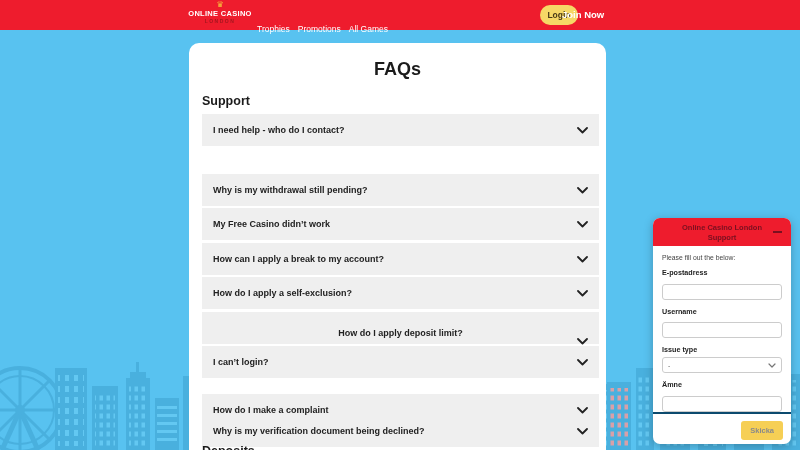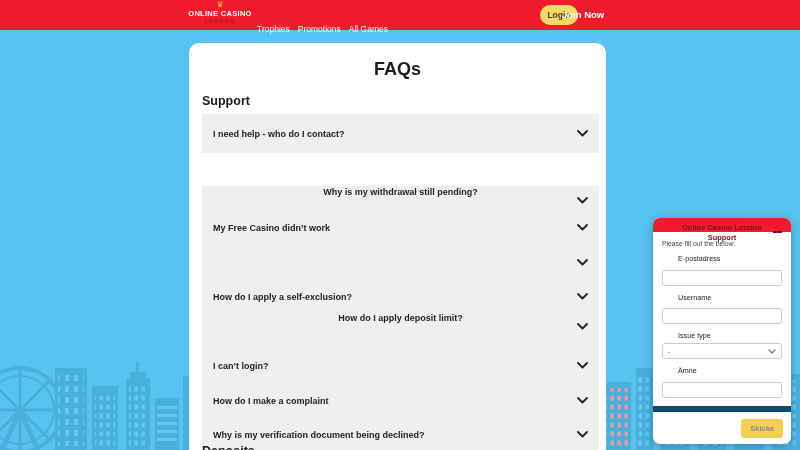--- a/index.html
+++ b/index.html
@@ -38,58 +38,58 @@
   .card {
     position:absolute; left:189px; top:43px; width:417px; height:420px;
     background:#fff; border-radius:10px; z-index:10;
   }
   .page-title { position:absolute; top:16px; left:0; width:100%; text-align:center; font-size:18px; font-weight:800; color:#1b1b1b; }
   .section-title { position:absolute; left:13px; font-size:12.5px; font-weight:800; color:#1b1b1b; white-space:nowrap; }
   .st-0 { top:51px; }
   .st-1 { top:111px; }
   .st-2 { top:401px; }
   .faq-row {
-    position:absolute; left:13px; width:397px; height:39px;
+    position:absolute; left:13px; width:397px; height:28px;
     background:var(--row_bg,#efefef); border-radius:0;
-    display:flex; align-items:center; padding:1px 11px; cursor:pointer;
+    display:flex; align-items:center; padding:16px 11px; cursor:pointer;
   }
   .faq-row .q { font-size:9px; font-weight:bold; color:#222; white-space:nowrap; }
   .faq-row .chev { margin-left:auto; flex:0 0 auto; }
   .r-s0 { top:71px; }
-  .r0 { top:143px;flex-direction:column; } .r1 { top:165px; } .r2 { top:200px; } .r3 { top:234px; }
-  .r4 { top:269px;flex-direction:column; } .r5 { top:303px; } .r6 { top:338px;gap:40px; } .r7 { top:372px; }
+  .r0 { top:131px; } .r1 { top:165px; } .r2 { top:200px; } .r3 { top:234px; }
+  .r4 { top:269px;flex-direction:column; } .r5 { top:303px; } .r6 { top:351px;gap:40px; } .r7 { top:372px; }
 
   
   .widget {
     position:absolute; left:653px; top:218px; width:138px; height:226px;
     background:#fff; border-radius:7px; z-index:20;
     box-shadow:0 2px 10px rgba(0,0,0,.25);
     display:flex; flex-direction:column; overflow:hidden;
   }
   .widget-header {
-    position:relative; height:14px; background:var(--red,#ee1c2d);
+    position:relative; height:28px; background:var(--red,#ee1c2d);
     color:#7a1020; font-size:7.5px; font-weight:800; text-align:center;
     padding-top:5px; line-height:10px; flex:0 0 auto;
   }
   .minimize { position:absolute; right:9px; top:13px; width:9px; height:2px; background:#7a1020; cursor:pointer; }
   .widget-body { flex:1 1 auto; padding:6px 9px 0 9px; }
   .widget-intro { font-size:6.8px; color:#444; margin:2px 0 4px; }
-  .w-label { font-size:7.2px; font-weight:400; color:#222; margin:7px 16px 3px; }
+  .w-label { font-size:7.2px; font-weight:700; color:#222; margin:7px 0 3px; }
   .w-input {
     width:100%; height:16px; border:1px solid #ccc; border-radius:3px;
     font-size:7px; padding:0 4px; background:#fff;
     font-family:"Liberation Sans", sans-serif;
   }
   .w-select {
     width:100%; height:16px; border:1px solid #ccc; border-radius:3px;
     display:flex; align-items:center; padding:0 5px; cursor:pointer; background:#fff;
   }
   .w-select .val { font-size:6.8px; color:#555; }
   .w-select .chev { margin-left:auto; }
-  .widget-footer { flex:0 0 auto; border-top:6px solid #0c4a6e; padding:5px 8px 6px; text-align:right; }
+  .widget-footer { flex:0 0 auto; border-top:2px solid #0c4a6e; padding:5px 8px 6px; text-align:right; }
   .submit-btn {
     display:inline-block; background:#f6cf55; border:none; border-radius:3px;
     font-size:7.5px; font-weight:bold; color:#8a8a8a; padding:5px 9px; cursor:pointer;
     font-family:"Liberation Sans", sans-serif;
   }
 </style>
 </head>
 <body>
 
 <svg class="skyline" viewBox="0 0 800 110" preserveAspectRatio="none" xmlns="http://www.w3.org/2000/svg">
@@ -204,20 +204,21 @@
         <polyline points="1,1 5.5,5.5 10,1" fill="none" stroke="#222" stroke-width="1.8" stroke-linecap="round" stroke-linejoin="round"></polyline>
       </svg>
   </div>
   <div class="faq-row r1">
     <span class="q">My Free Casino didn’t work</span>
     <svg class="chev" width="11" height="7" viewBox="0 0 11 7">
         <polyline points="1,1 5.5,5.5 10,1" fill="none" stroke="#222" stroke-width="1.8" stroke-linecap="round" stroke-linejoin="round"></polyline>
       </svg>
   </div>
   <div class="faq-row r2">
+    <span class="q">How can I apply a break to my account?</span>
     <svg class="chev" width="11" height="7" viewBox="0 0 11 7">
         <polyline points="1,1 5.5,5.5 10,1" fill="none" stroke="#222" stroke-width="1.8" stroke-linecap="round" stroke-linejoin="round"></polyline>
       </svg>
   </div>
   <div class="faq-row r3">
     <span class="q">How do I apply a self-exclusion?</span>
     <svg class="chev" width="11" height="7" viewBox="0 0 11 7">
         <polyline points="1,1 5.5,5.5 10,1" fill="none" stroke="#222" stroke-width="1.8" stroke-linecap="round" stroke-linejoin="round"></polyline>
       </svg>
   </div>

